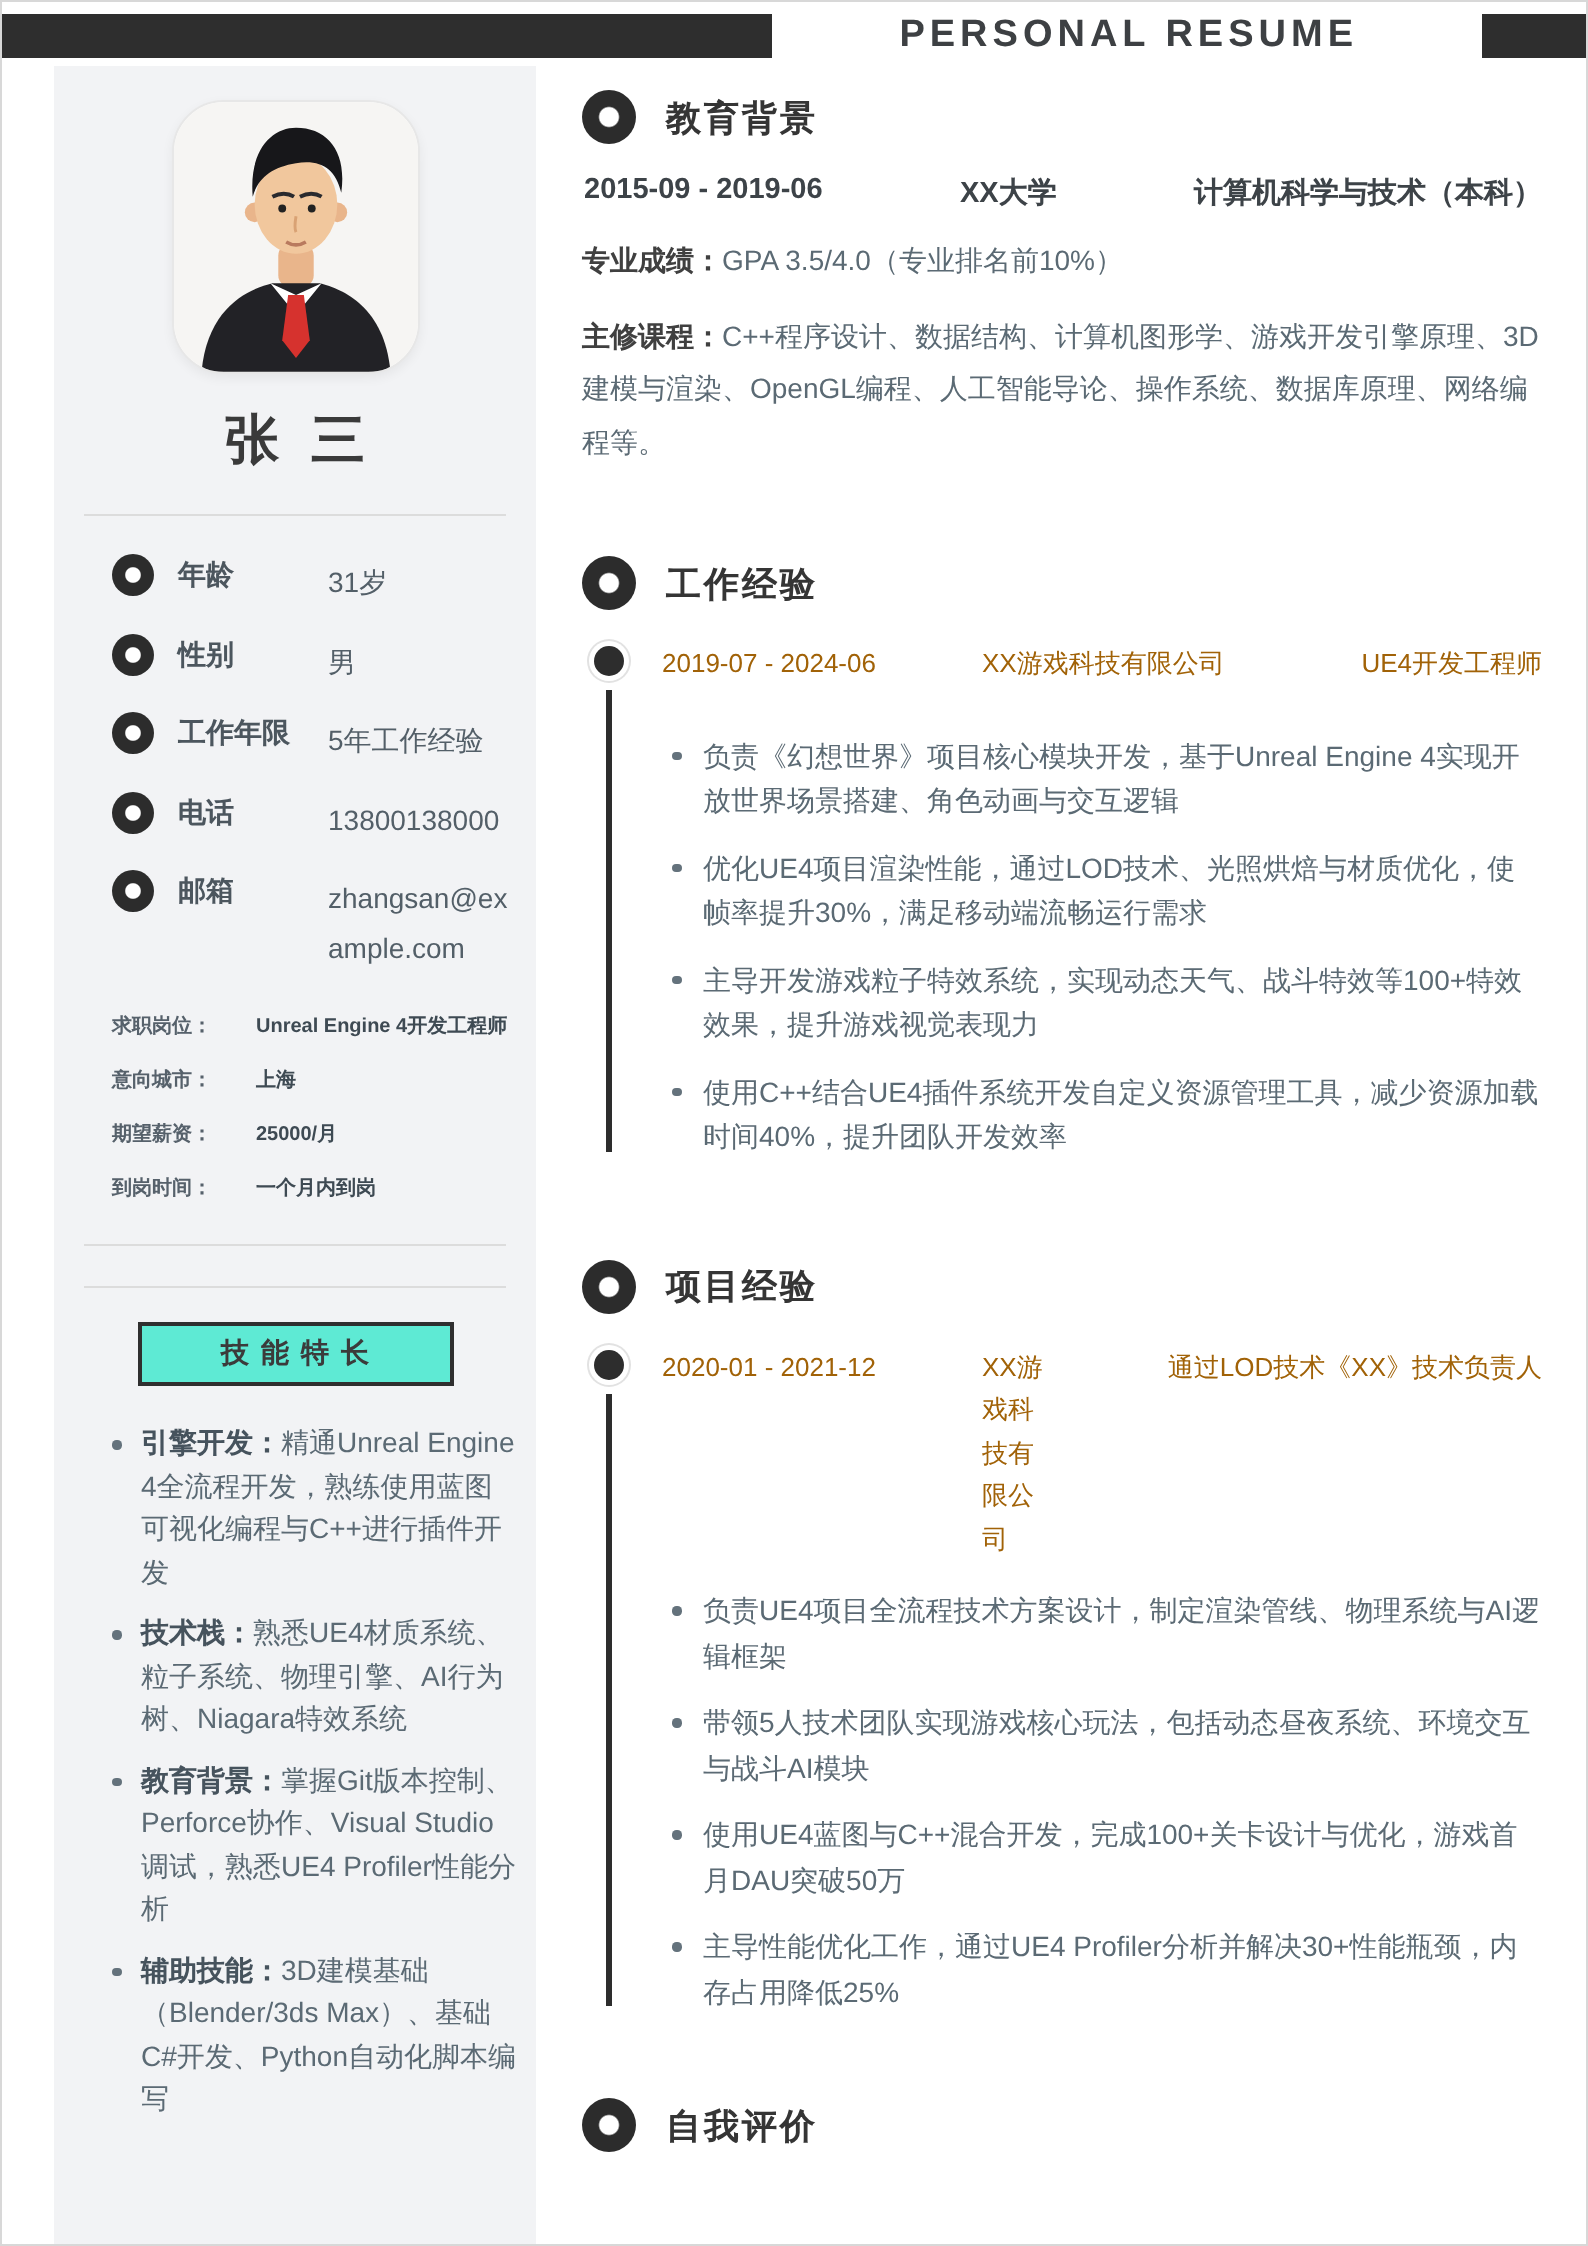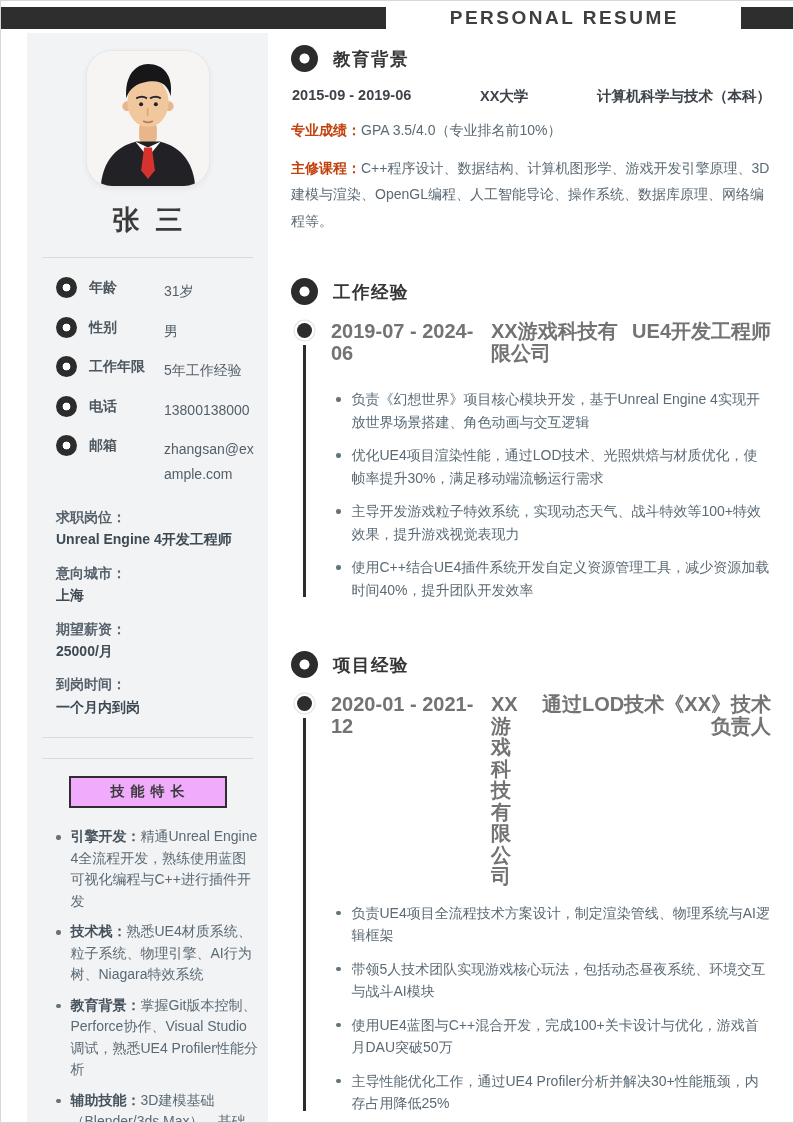--- a/index.html
+++ b/index.html
@@ -22,40 +22,40 @@
   .photo-card svg { display:block; width:100%; height:100%; }
   .name { margin-top:15px; text-align:center; font-size:27px; font-weight:bold; color:#3a3a3a; letter-spacing:16px; text-indent:16px; }
   .divider { border-top:1px solid #dcdcdc; margin:19px 15px 0 15px; }
   .info-list { margin:19px 12px 0 29px; }
   .info-row { display:flex; align-items:flex-start; margin-bottom:13px; font-size:14px; }
   .donut { display:inline-block; flex:none; border-radius:50%; }
   .donut-sm { width:21px; height:21px; margin-right:12px; background:radial-gradient(circle at 50% 50%, #ffffff 0 3.6px, #2c2c2c 4.2px); }
   .info-label { width:75px; flex:none; font-weight:bold; color:#4c565e; padding-top:2px; }
   .info-value { flex:1; color:#535f68; padding-top:2px; word-break:break-all; line-height:1.75; }
   .job-block { margin:20px 12px 0 29px; }
-  .job-row { display:flex; margin-bottom:11px; font-size:14px; font-weight:bold; line-height:1.6;flex-direction:column; }
+  .job-row { display:flex; margin-bottom:11px; font-size:10px; font-weight:bold; line-height:1.6; }
   .job-label { width:72px; flex:none; color:#56616b; }
   .job-value { flex:1; color:#3e4a53; }
-  .skills-box { margin:17px auto 16px auto; width:158px; height:32px; border:2px solid #2f2f2f; background:#f0abfc; display:flex; align-items:center; justify-content:center; font-size:14px; font-weight:bold; color:#3b3b3b; letter-spacing:6px; text-indent:6px; }
+  .skills-box { margin:17px auto 16px auto; width:158px; height:32px; border:2px solid #2f2f2f; background:#5eead4; display:flex; align-items:center; justify-content:center; font-size:14px; font-weight:bold; color:#3b3b3b; letter-spacing:6px; text-indent:6px; }
   .skill-list { margin:18px 8px 0 29px; }
   .skill-item { display:flex; margin-bottom:9px; font-size:14px; line-height:21.5px; color:#5b6a74; }
   .li-dot { flex:none; width:4.5px; height:4.5px; border-radius:50%; background:#64727c; margin:9px 10px 0 0; }
   .skill-label { font-weight:bold; color:#46535d; }
   
   .main { position:absolute; left:290px; top:44px; width:480px; }
   .sec-head { display:flex; align-items:center; }
   .donut-lg { width:27px; height:27px; margin-right:15px; background:radial-gradient(circle at 50% 50%, #ffffff 0 4.6px, #2c2c2c 5.4px); }
   .sec-title { font-size:17.5px; font-weight:bold; color:#353535; letter-spacing:1.5px; }
   .edu-row { display:flex; justify-content:space-between; margin:15px 0 0 1px; font-size:14.5px; font-weight:bold; color:#3d4348; }
   .kv-line { margin-top:11px; font-size:14px; line-height:26.5px; color:#5b6a74; }
-  .kv-label { font-weight:bold; color:#c2410c; }
+  .kv-label { font-weight:bold; color:#404040; }
   .entry { position:relative; padding-left:40px; margin-top:16px; }
   .tl-dot { position:absolute; left:6px; top:2px; width:15px; height:15px; border-radius:50%; background:#2d2d2d; box-shadow:0 0 0 2.5px #ffffff,0 0 0 3.5px #e2e2e2; }
   .tl-line { position:absolute; left:12px; top:24px; bottom:4px; width:3px; background:#2d2d2d; }
-  .entry-head { display:flex; font-size:20px; font-weight:bold; color:#737373; line-height:21.5px; }
+  .entry-head { display:flex; font-size:13px; font-weight:normal; color:#a16207; line-height:21.5px; }
   .eh-period { width:160px; flex:none; }
   .eh-company { flex:1; }
   .eh-company.narrow { flex:none; width:38px; word-break:break-all; }
   .eh-role { flex:none; text-align:right; }
   .eh-role.grow { flex:1; }
   .bullets { margin-top:24px; }
   .b-item { display:flex; font-size:14px; line-height:22.5px; color:#5b6a74; margin-bottom:11px; }
   .b-item .li-dot { margin:9px 11px 0 5px; }
   .sec-education { margin-bottom:44px; }
   .sec-work { margin-bottom:50px; }

